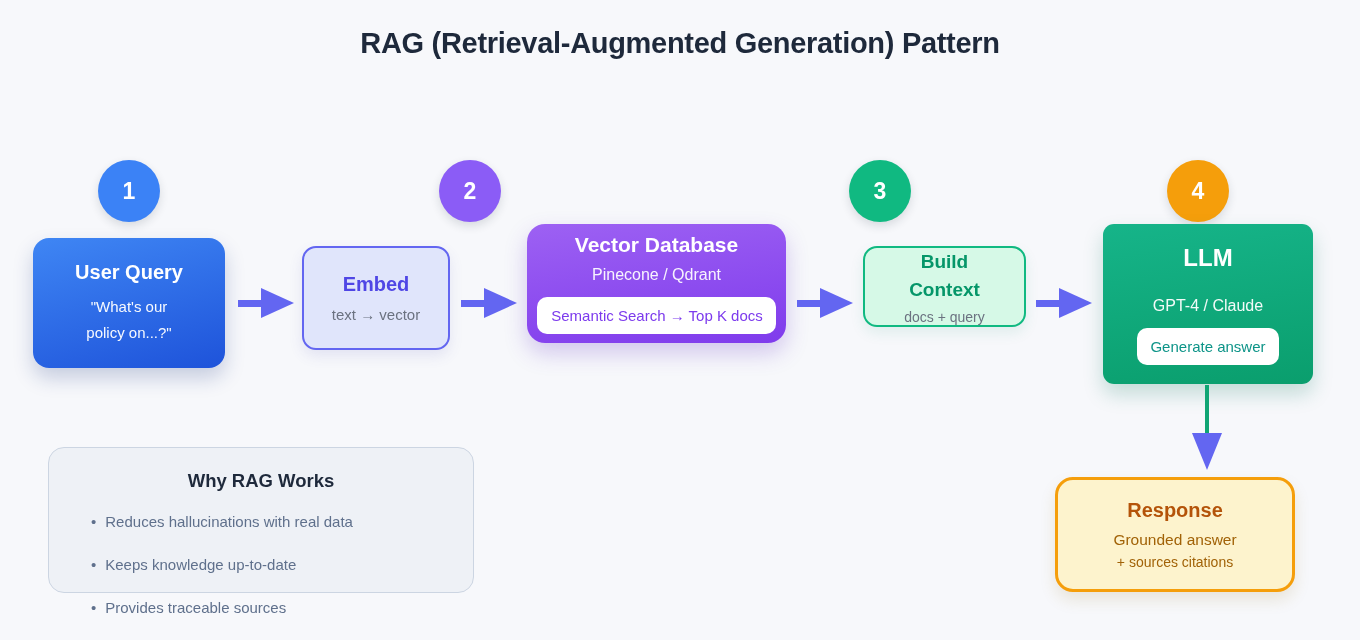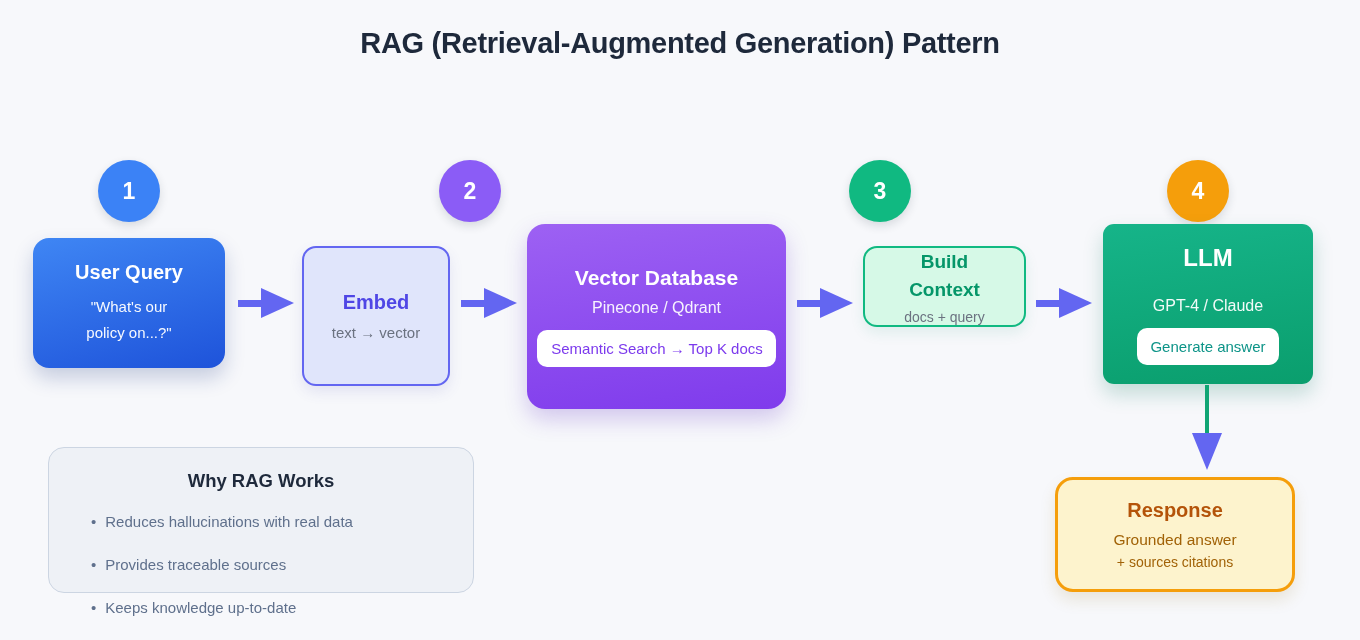--- a/index.html
+++ b/index.html
@@ -34,29 +34,29 @@
   }
   .node-user-query {
     left:33px; top:238px; width:192px; height:130px; border-radius:16px;
     background:linear-gradient(165deg, var(--uq-grad-start), var(--uq-grad-end));
     box-shadow:0 10px 20px rgba(23,52,128,0.22); color:#fff;
   }
   .node-user-query .node-title { font-size:20px; font-weight:700; margin-bottom:10px; }
   .node-user-query .node-sub { font-size:15px; line-height:26px; color:rgba(255,255,255,0.96); }
 
   .node-embed {
-    left:302px; top:246px; width:148px; height:140px; border-radius:14px;
+    left:302px; top:246px; width:148px; height:104px; border-radius:14px;
     background:var(--embed-bg); border:2.5px solid var(--embed-border);
     box-shadow:0 6px 14px rgba(80,80,180,0.12);
   }
   .node-embed .node-title { color:var(--embed-title); font-size:20px; font-weight:700; margin-bottom:10px; }
   .node-embed .node-sub { color:var(--muted-text); font-size:15px; }
 
   .node-vector {
-    left:527px; top:224px; width:259px; height:185px; border-radius:18px;
+    left:527px; top:224px; width:259px; height:119px; border-radius:18px;
     background:linear-gradient(172deg, var(--vector-grad-start), var(--vector-grad-end));
     box-shadow:0 10px 22px rgba(100,50,200,0.25); color:#fff;
   }
   .node-vector .node-title { font-size:21px; font-weight:700; }
   .node-vector .node-sub { font-size:16px; color:rgba(255,255,255,0.93); margin-top:9px; }
   .chip {
     margin-top:13px; background:#fff; border:none; border-radius:10px;
     font-family:"Liberation Sans", sans-serif;
     padding:11px 13px; font-size:15px; white-space:nowrap; line-height:1;
   }
@@ -199,18 +199,18 @@
   <div class="node node-response">
     <div class="node-title">Response</div>
     <div class="resp-line1">Grounded answer</div>
     <div class="resp-line2">+ sources citations</div>
   </div>
 
   <div class="info-panel">
     <div class="info-title">Why RAG Works</div>
     <ul>
       <li>Reduces hallucinations with real data</li>
+      <li>Keeps knowledge up-to-date</li>
       <li>Provides traceable sources</li>
-      <li>Keeps knowledge up-to-date</li>
     </ul>
   </div>
 
 </div>
 
 </body></html>

